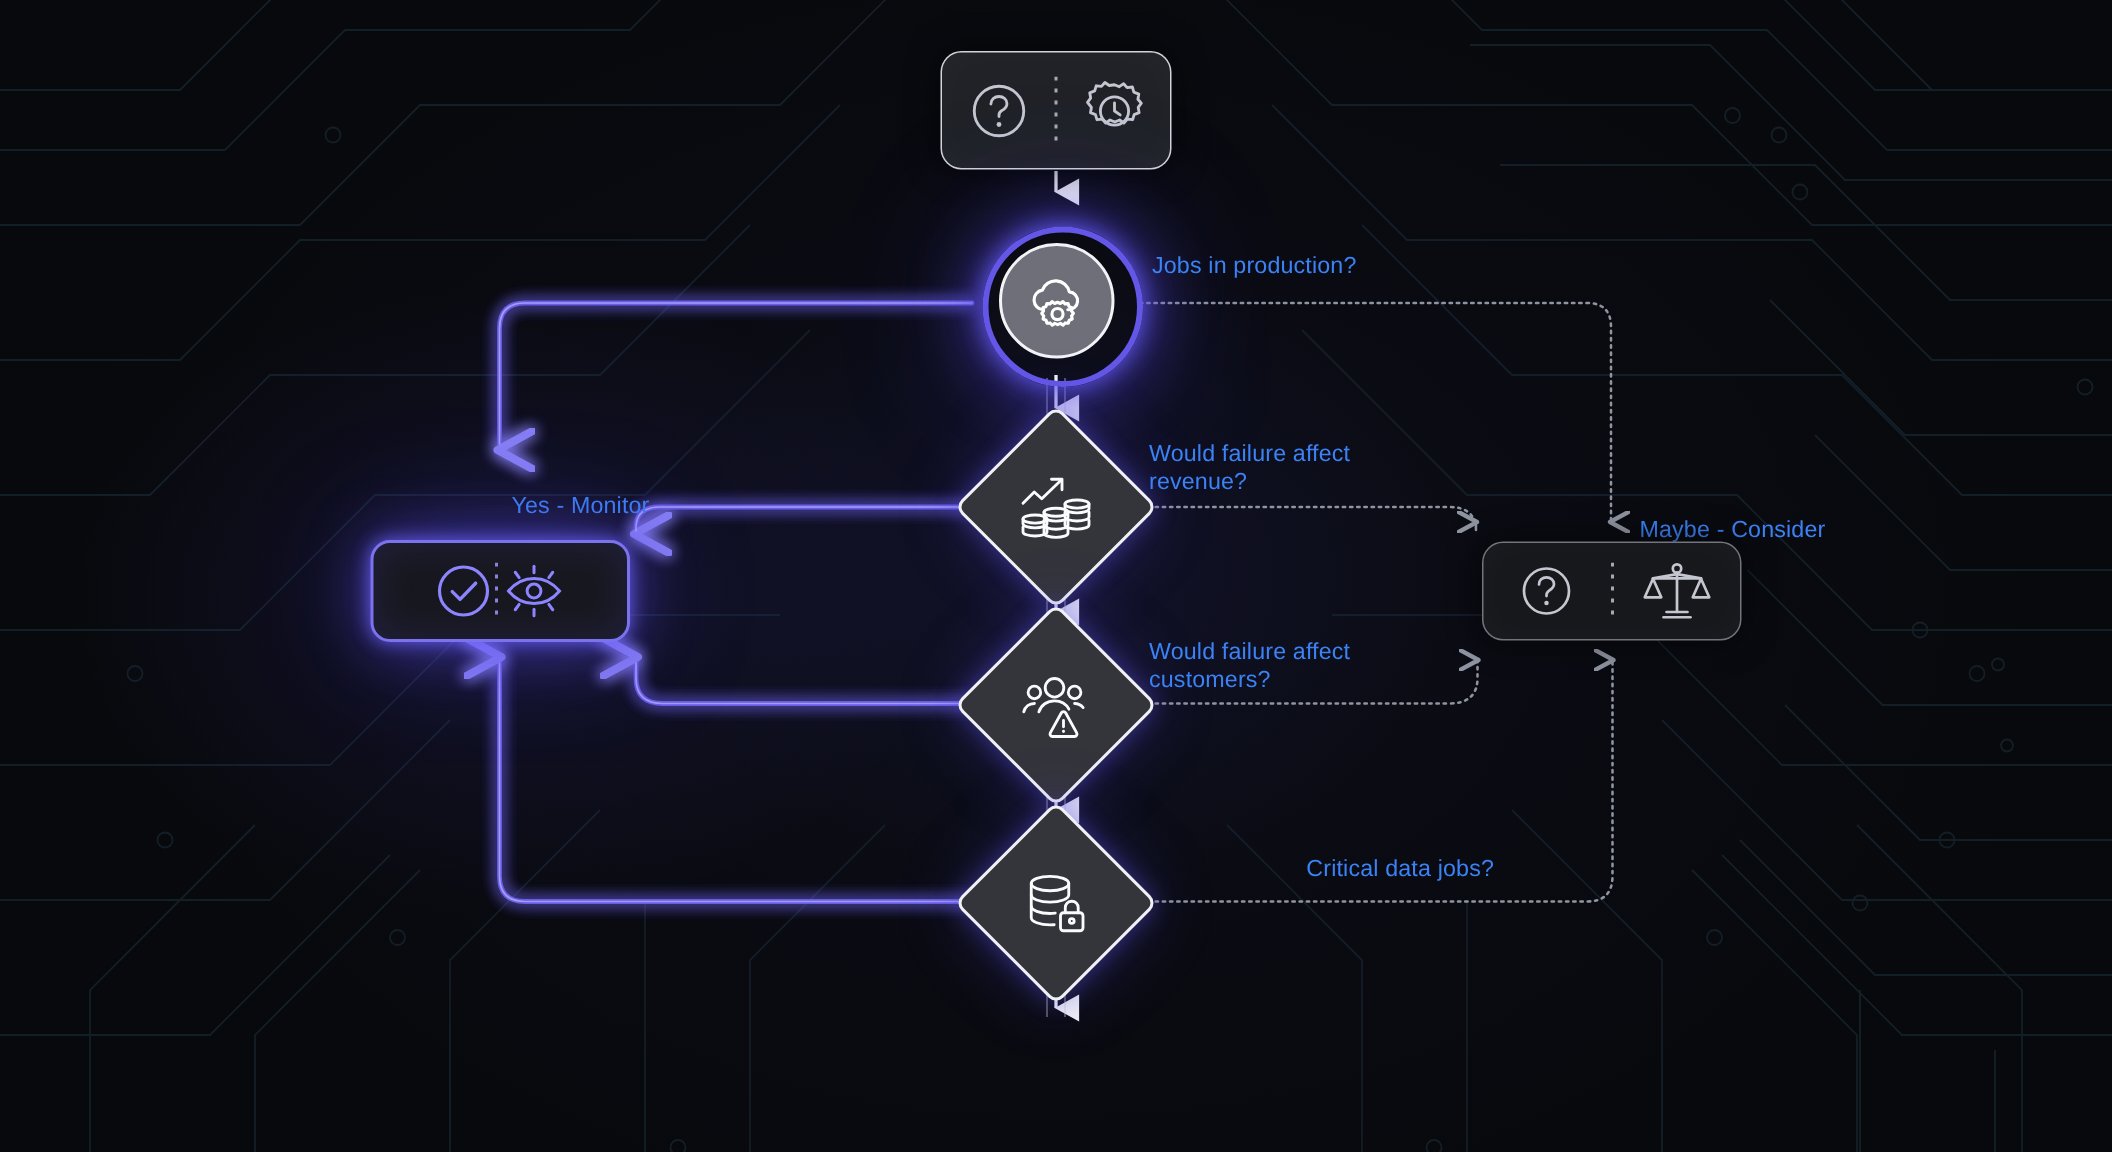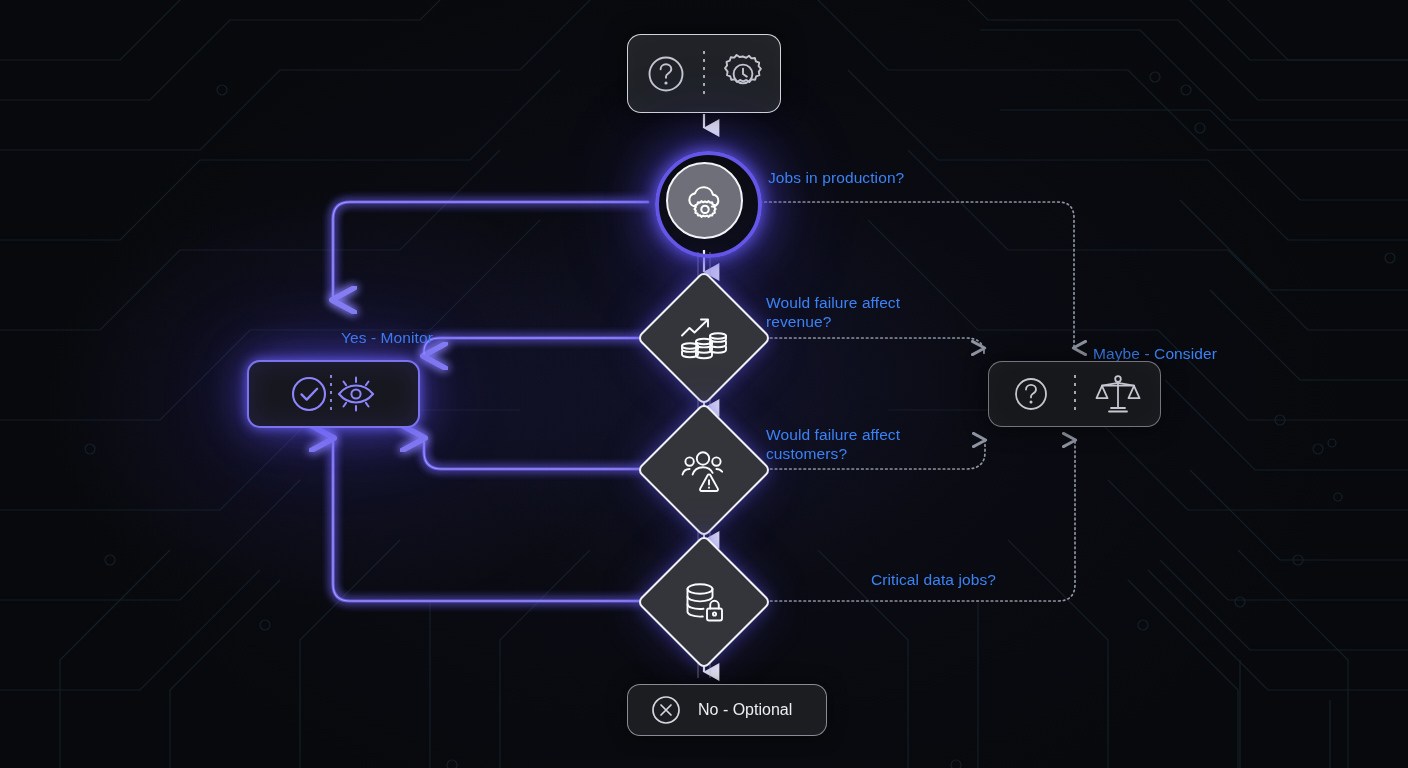--- a/index.html
+++ b/index.html
@@ -335,21 +335,14 @@
             <path d="M24 10.8l16 2.8"></path>
           <path d="M2.5 26.2h11L8 13.8z"></path>
           <path d="M34.5 26.2h11L40 13.8z"></path>
           <path d="M17 36h14"></path>
           <path d="M15 39.5h18"></path>
         </g>
       </svg>
     </div>
   </div>
 
-  <div class="nobox" style="left:627px;top:684px;width:154px;height:50px;">
-    <svg width="32" height="32" viewBox="0 0 32 32">
-      <circle cx="16" cy="16" r="13" fill="none" stroke="#d5d8e0" stroke-width="1.7"></circle>
-      <path d="M11 11l10 10M21 11L11 21" fill="none" stroke="#d5d8e0" stroke-width="1.7" stroke-linecap="round"></path>
-    </svg>
-    <span class="txt">No - Optional</span>
-  </div>
 
 </div>
 
 </body></html>

